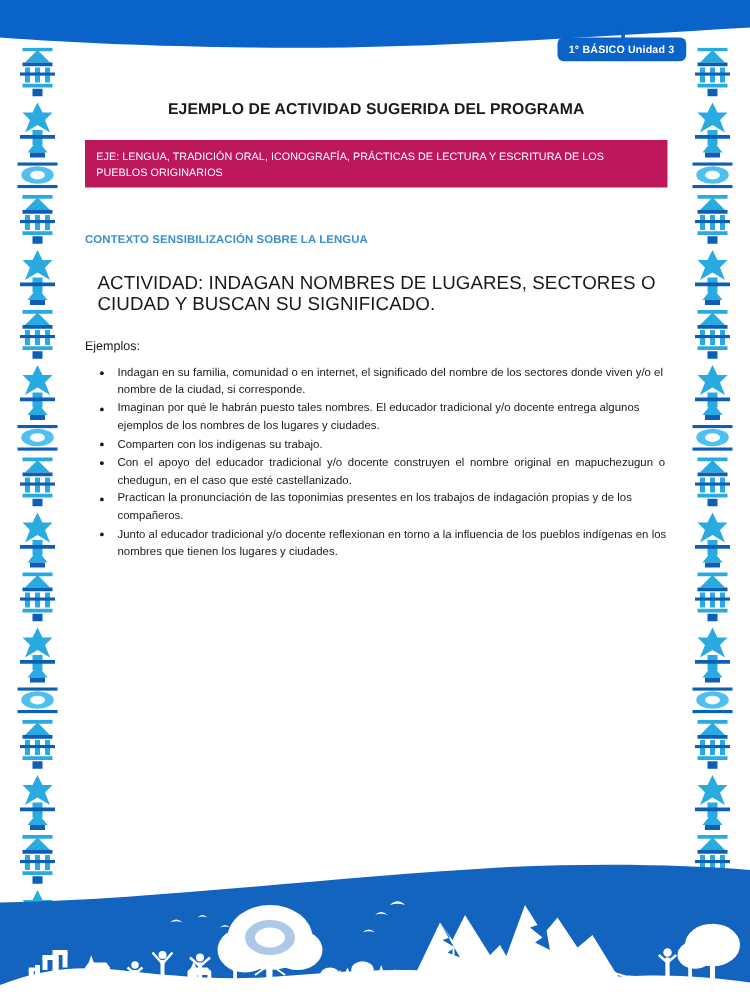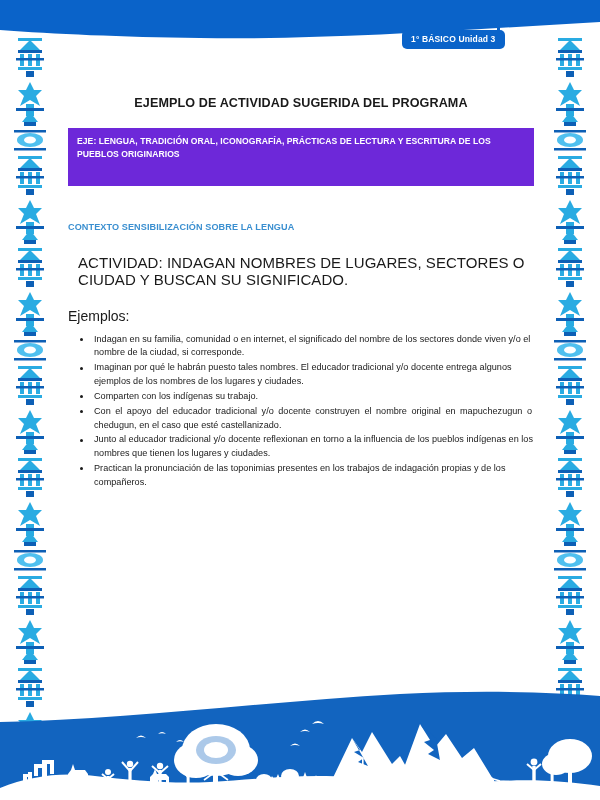--- a/index.html
+++ b/index.html
@@ -7,62 +7,62 @@
     width:600px;height:800px;
     background:#ffffff;
     font-family:"Liberation Sans", sans-serif;
     overflow:hidden;position:relative;
   }
   .page{position:absolute;inset:0;overflow:hidden;}
 
   
   .top-wave{position:absolute;top:0;left:0;width:600px;height:60px;}
   .badge{
-    position:absolute;top:30px;left:402px;
+    position:absolute;top:30px;left:446px;
     background:#0a63c9;color:#ffffff;
     font-size:8.5px;font-weight:bold;
     padding:4px 9px 5px 9px;
     border-radius:5px;
     letter-spacing:.15px;white-space:nowrap;
     z-index:6;
   }
   .badge-stem{
     position:absolute;top:22px;left:497px;width:3px;height:10px;
     background:#0a63c9;z-index:5;
   }
 
   
   .side{position:absolute;top:38px;width:52px;height:690px;overflow:hidden;}
   .side.left{left:4px;}
   .side.right{right:4px;}
 
   
   .content{
-    position:absolute;top:96px;left:68px;width:466px;
+    position:absolute;top:80px;left:68px;width:466px;
     z-index:4;
   }
   .doc-title{
     text-align:center;font-size:12.6px;font-weight:bold;color:#1a1a1a;
     letter-spacing:.1px;margin:0 0 18px 0;
   }
   .eje-banner{
-    background:#6d28d9;color:#ffffff;
-    font-size:8.6px;font-weight:bold;line-height:1.55;
-    padding:7px 9px 24px 9px;
+    background:#be185d;color:#ffffff;
+    font-size:8.6px;font-weight:normal;line-height:1.55;
+    padding:7px 9px 4px 9px;
     letter-spacing:.05px;
     margin:0 0 36px 0;
   }
   .context-head{
     color:#3a8fd0;font-size:9.1px;font-weight:bold;
     letter-spacing:.1px;margin:0 0 22px 0;
   }
   .activity-line{
     font-size:15px;color:#1a1a1a;margin:0 0 20px 10px;letter-spacing:.05px;
   }
-  .ejemplos{font-size:14px;color:#1a1a1a;margin:0 0 9px 0;}
+  .ejemplos{font-size:10px;color:#1a1a1a;margin:0 0 9px 0;}
   ul.bullets{list-style:none;margin:0;padding:0;}
   ul.bullets li{
     position:relative;
     font-size:9.1px;color:#1a1a1a;
     line-height:1.52;
     padding-left:26px;
     margin-bottom:1px;
     letter-spacing:.02px;
   }
   ul.bullets li.justify{text-align:justify;padding-right:2px;}
@@ -146,22 +146,22 @@
 
     <div class="activity-line">ACTIVIDAD: INDAGAN NOMBRES DE LUGARES, SECTORES O CIUDAD Y BUSCAN SU SIGNIFICADO.</div>
 
     <div class="ejemplos">Ejemplos:</div>
 
     <ul class="bullets">
       <li>Indagan en su familia, comunidad o en internet, el significado del nombre de los sectores donde viven y/o el nombre de la ciudad, si corresponde.</li>
       <li>Imaginan por qué le habrán puesto tales nombres. El educador tradicional y/o docente entrega algunos ejemplos de los nombres de los lugares y ciudades.</li>
       <li>Comparten con los indígenas su trabajo.</li>
       <li class="justify">Con el apoyo del educador tradicional y/o docente construyen el nombre original en mapuchezugun o chedugun, en el caso que esté castellanizado.</li>
+      <li>Practican la pronunciación de las toponimias presentes en los trabajos de indagación propias y de los compañeros.</li>
       <li>Junto al educador tradicional y/o docente reflexionan en torno a la influencia de los pueblos indígenas en los nombres que tienen los lugares y ciudades.</li>
-      <li>Practican la pronunciación de las toponimias presentes en los trabajos de indagación propias y de los compañeros.</li>
     </ul>
 
   </div>
 
   <svg class="footer" viewBox="0 0 600 120" preserveAspectRatio="none">
 
     <path d="M0,42 C120,40 260,22 400,14 C480,10 550,12 600,16 L600,120 L0,120 Z" fill="#1264bf"></path>
 
     <g fill="#ffffff">
 

